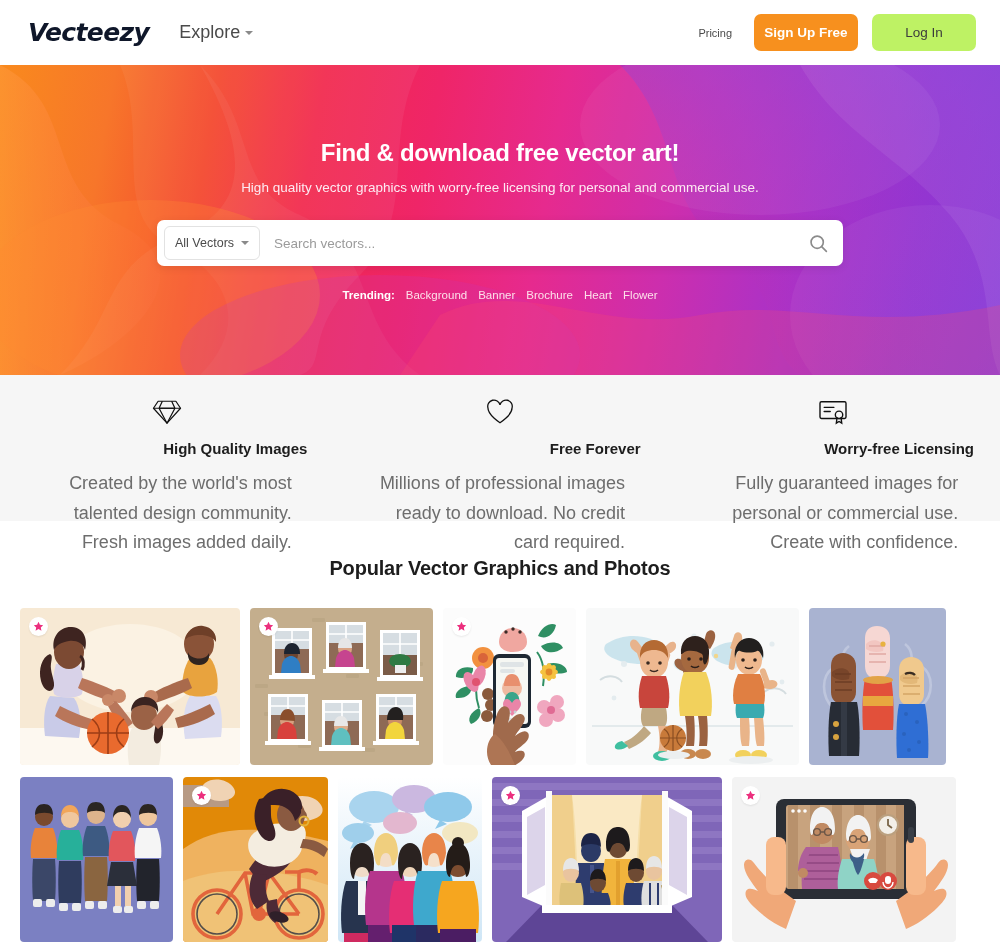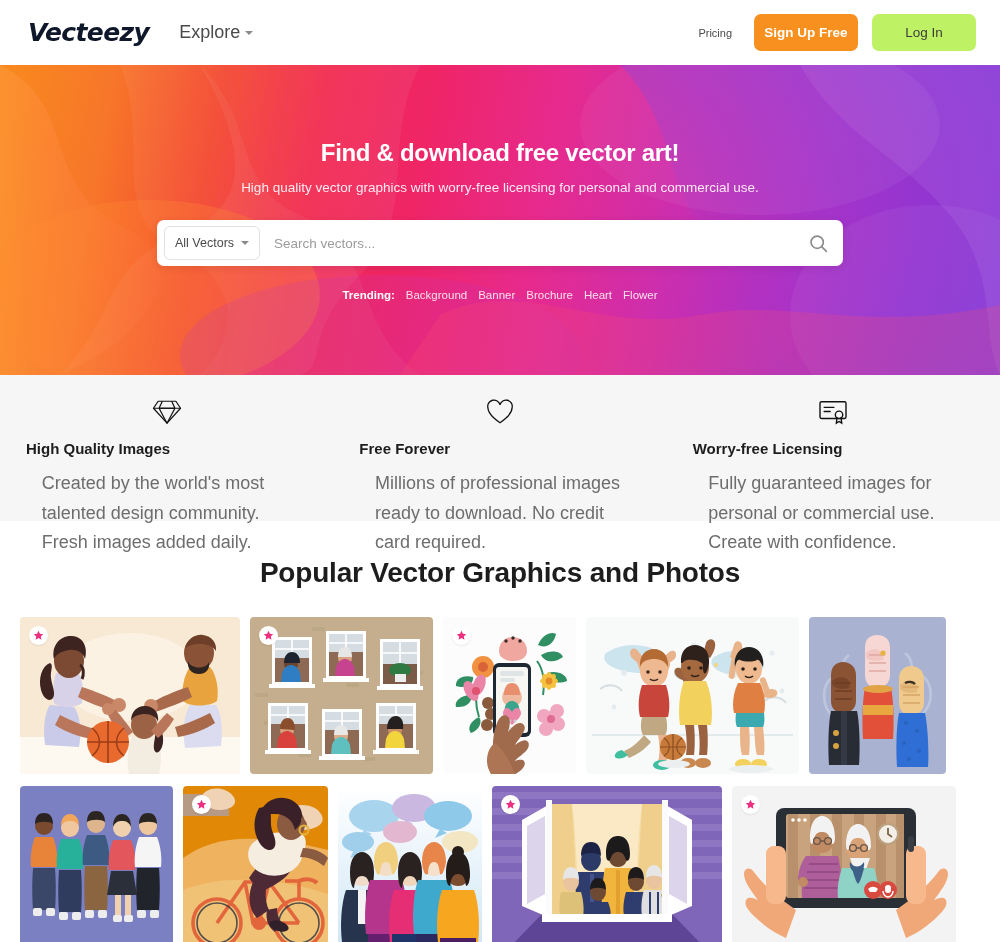--- a/index.html
+++ b/index.html
@@ -135,21 +135,21 @@
   .trending-link { color: #fde0ea; cursor: pointer; }
 
   
   .features {
     width: 1000px; height: 146px;
     background: #f6f6f6;
     display: flex;
     padding-top: 22px;
   }
   .feature {
-    flex: 1; text-align: left; padding: 0 26px;
+    flex: 1; text-align: right; padding: 0 26px;
   }
   .feature-icon {
     height: 30px; display: flex; align-items: center; justify-content: center;
   }
   .feature-title {
     margin-top: 13px;
     font-size: 15px; font-weight: 700; color: #1d1d1d;
   }
   .feature-desc {
     margin-top: 12px;
@@ -157,21 +157,21 @@
     max-width: 250px; margin-left: auto; margin-right: auto;
   }
 
   
   .popular {
     width: 1000px; background: #fff;
     padding-top: 36px;
   }
   .popular-title {
     text-align: center;
-    font-size: 28px; font-weight: 700; color: #1d1d1d;
+    font-size: 20px; font-weight: 700; color: #1d1d1d;
     letter-spacing: -0.2px;
   }
   .grid {
     display: flex; gap: 10px;
     padding: 0 20px; margin-top: 28px;
     align-items: flex-start;
   }
   .grid-row2 { margin-top: 12px; }
   .card {
     position: relative;

